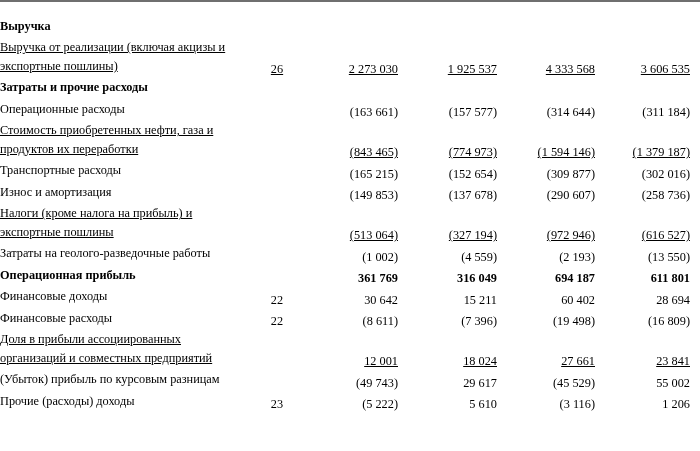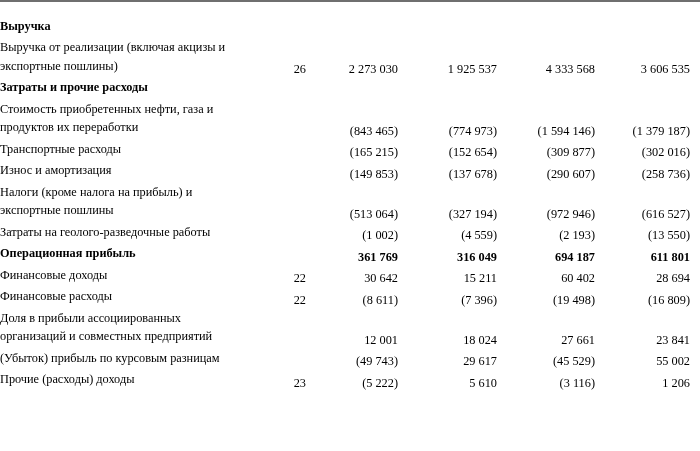--- a/index.html
+++ b/index.html
@@ -45,34 +45,34 @@
     vertical-align: bottom;
     border: 0;
   }
 
   
   tr.row > td {
     height: 19.5px;
     padding-top: 1px;
     padding-bottom: 1px;
   }
-  tr.row.tall2 > td { height: 38px; }
+  tr.row.tall2 > td { height: 38px; text-decoration: underline; }
 
   .lbl {
     text-align: left;
     padding-left: 1px;
     white-space: normal;
   }
   .lbl .l1, .lbl .l2 {
     display: block;
     line-height: 18.6px;
     white-space: nowrap;
   }
   .note {
-    text-align: right;
+    text-align: center;
   }
   .num {
     text-align: right;
     padding-right: 2px;
     white-space: nowrap;
     font-variant-numeric: tabular-nums;
   }
   .pad { }
 
   
@@ -135,20 +135,31 @@
           <td class="lbl">
             <span class="l1">Затраты и прочие расходы</span>
           </td>
           <td class="note"></td>
           <td class="num"></td>
           <td class="num"></td>
           <td class="num"></td>
           <td class="num"></td>
           <td class="pad"></td>
         </tr>
+        <tr class="row">
+          <td class="lbl">
+            <span class="l1">Операционные расходы</span>
+          </td>
+          <td class="note"></td>
+          <td class="num">(163 661)</td>
+          <td class="num">(157 577)</td>
+          <td class="num">(314 644)</td>
+          <td class="num">(311 184)</td>
+          <td class="pad"></td>
+        </tr>
         <tr class="row tall2">
           <td class="lbl">
             <span class="l1">Стоимость приобретенных нефти, газа и</span>
             <span class="l2">продуктов их переработки</span>
           </td>
           <td class="note"></td>
           <td class="num">(843 465)</td>
           <td class="num">(774 973)</td>
           <td class="num">(1 594 146)</td>
           <td class="num">(1 379 187)</td>

